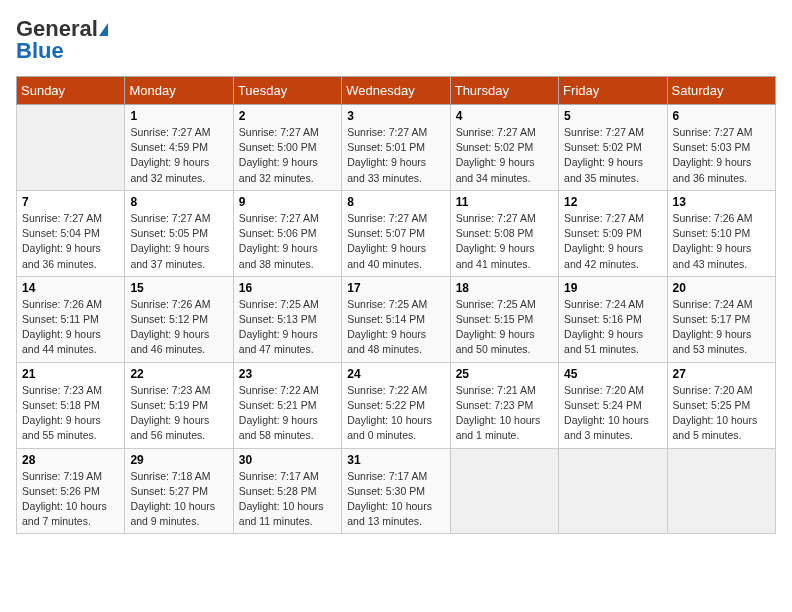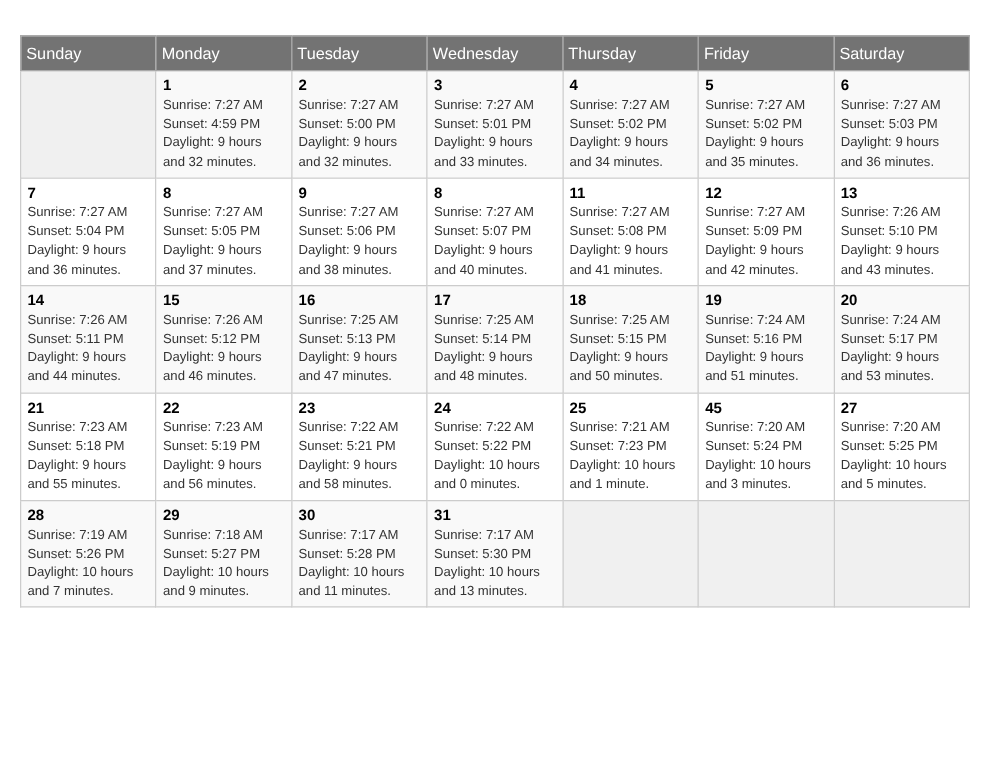--- a/index.html
+++ b/index.html
@@ -32,21 +32,21 @@
     .subtitle {
       font-size: 15px;
       color: #555;
     }
     table {
       width: 100%;
       border-collapse: collapse;
       font-size: 11px;
     }
     thead tr th {
-      background-color: #737373;
+      background-color: #c2410c;
       color: #fff;
       padding: 6px 4px;
       text-align: left;
       font-size: 13px;
       font-weight: normal;
       border: 1px solid #aaa;
     }
     tbody tr td {
       border: 1px solid #ccc;
       vertical-align: top;
@@ -70,20 +70,27 @@
       font-size: 10.5px;
     }
     .empty-cell {
       background: #f0f0f0 !important;
     }
   </style>
 </head>
 <body>
 
 <div class="header-area">
+  <div class="logo">
+    <div style="display:flex;align-items:center;">
+      <span style="font-size:22px;font-weight:bold;color:#333;">General</span>
+      <span style="display:inline-block;width:0;height:0;border-left:9px solid transparent;border-bottom:13px solid #1a6bb5;margin:0 1px 0 1px;vertical-align:middle;"></span>
+    </div>
+    <span style="font-size:22px;font-weight:bold;color:#1a6bb5;margin-top:-4px;">Blue</span>
+  </div>
   <div class="title-area">
   </div>
 </div>
 
 <table>
   <thead>
     <tr>
     <th>Sunday</th>
         <th>Monday</th>
         <th>Tuesday</th>

